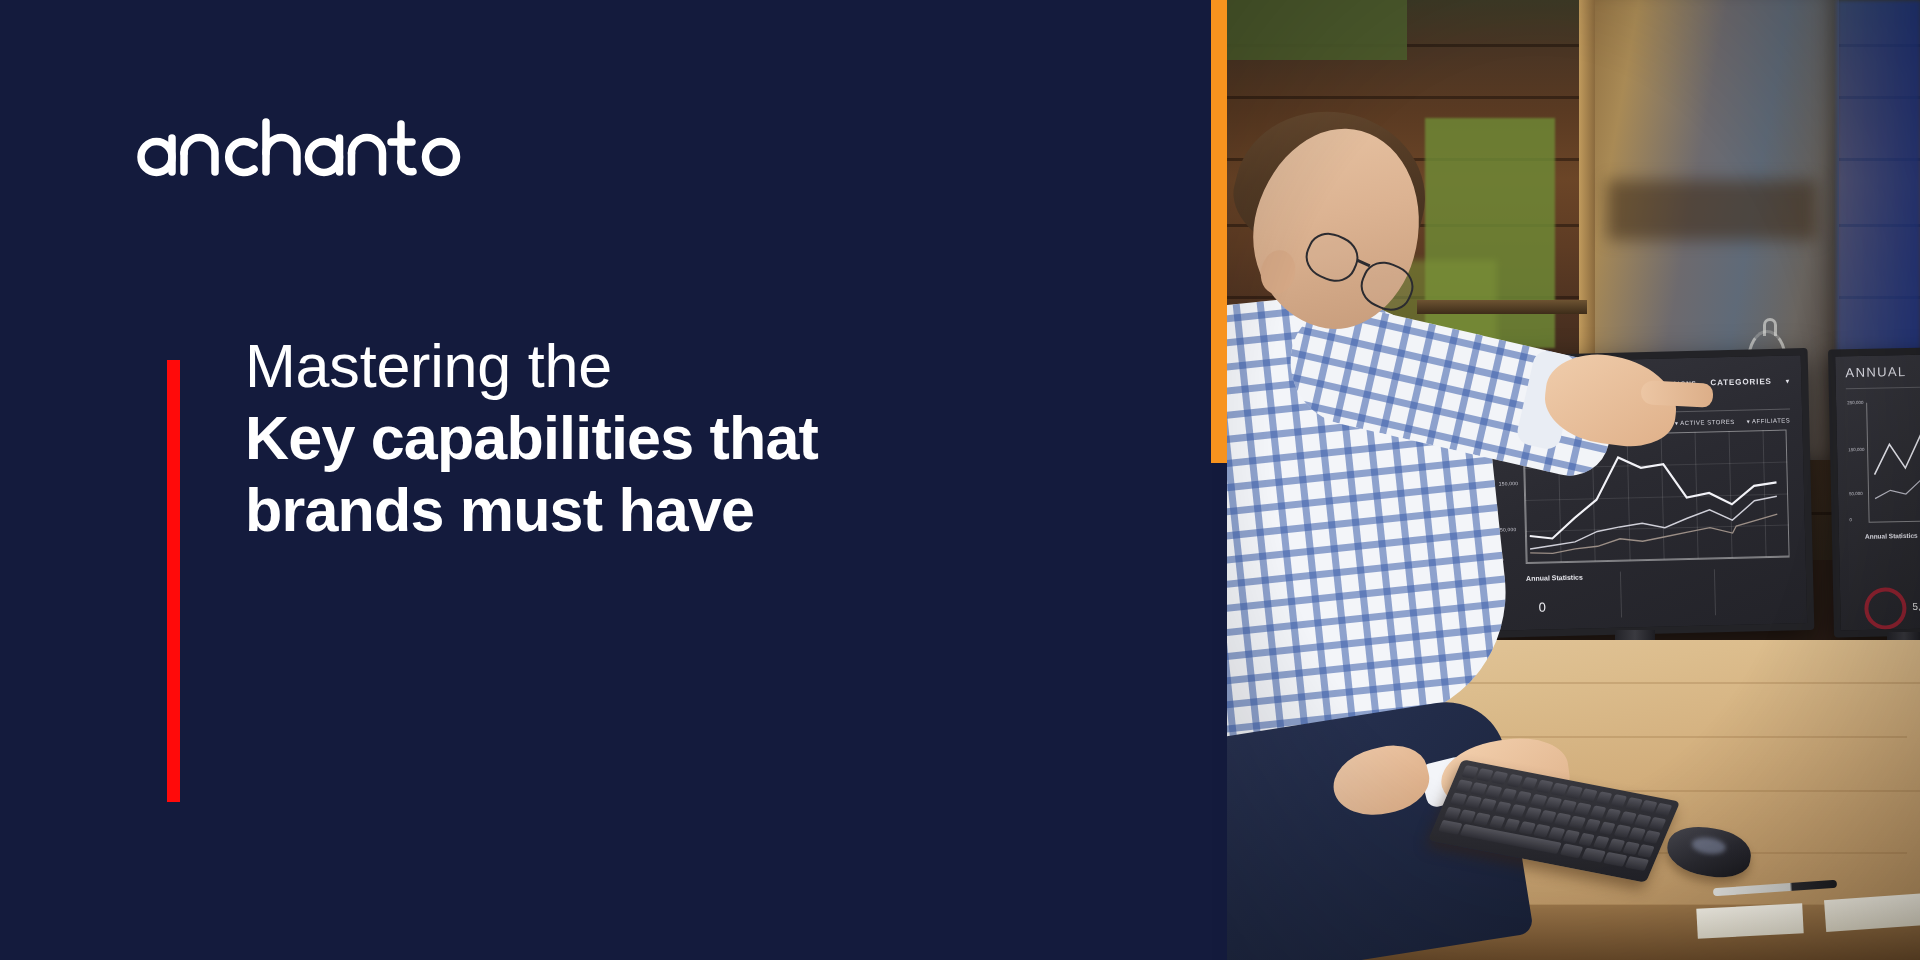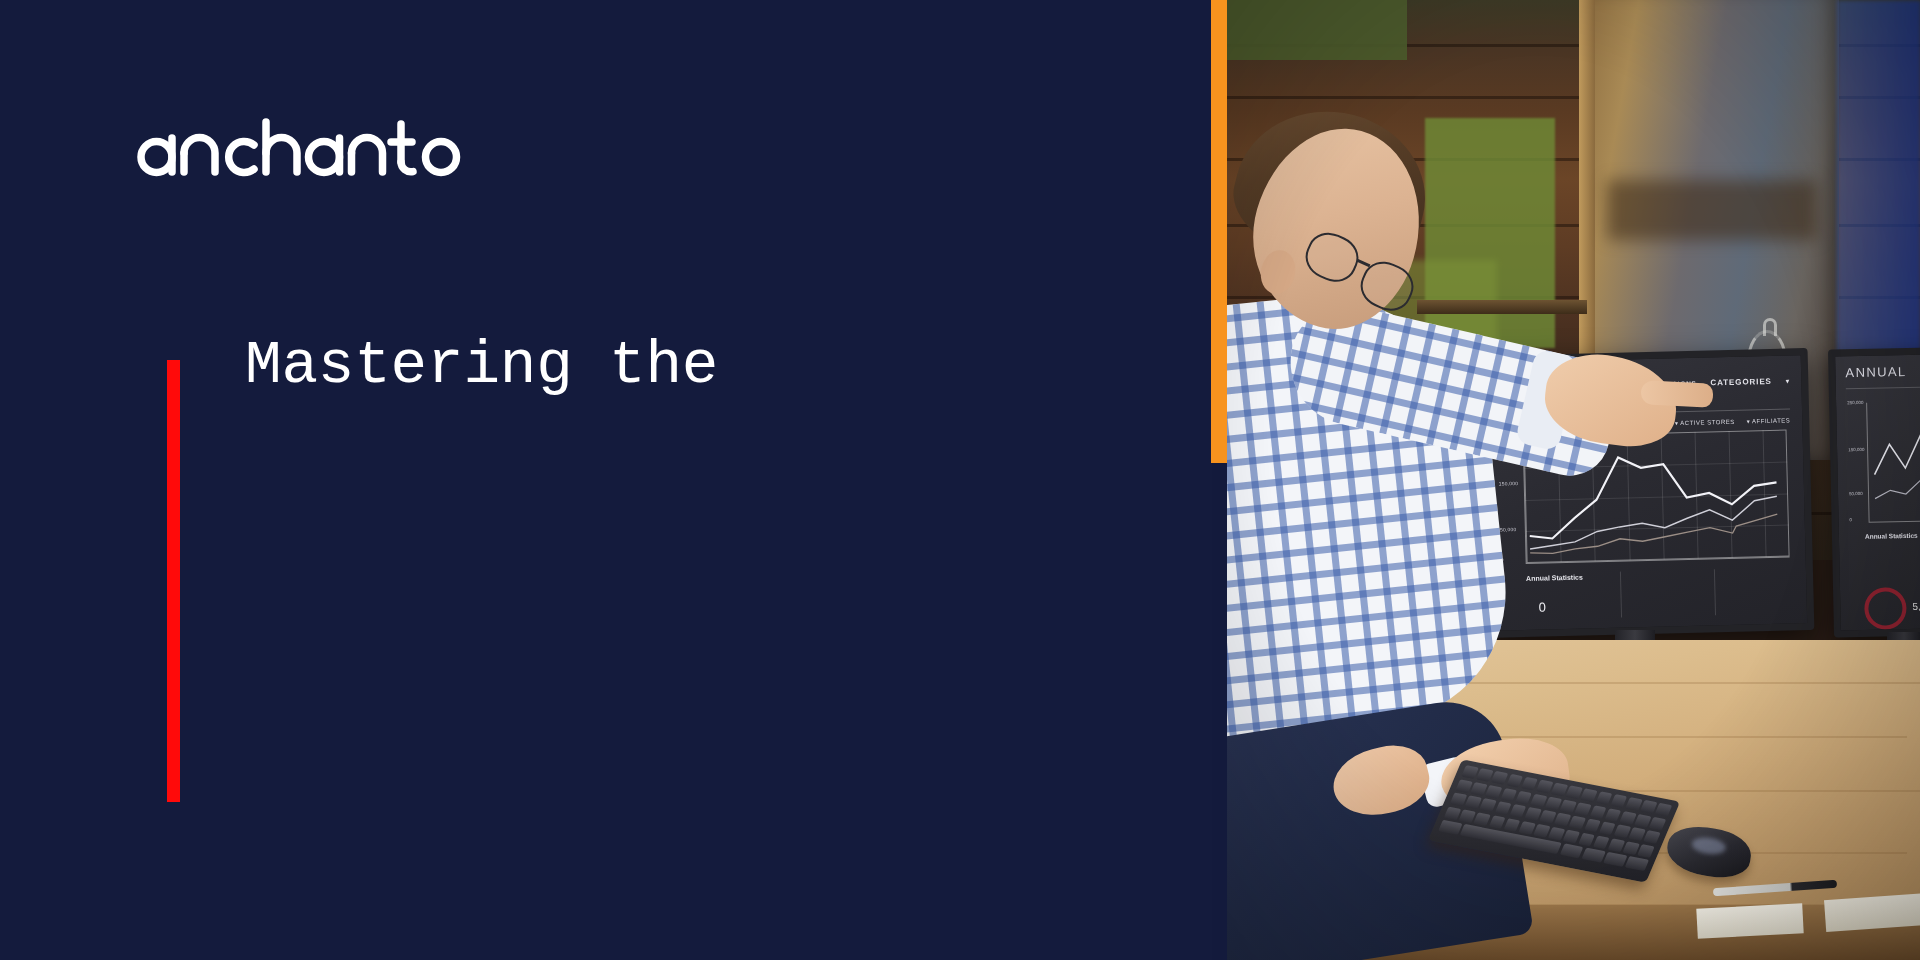--- a/index.html
+++ b/index.html
@@ -37,21 +37,21 @@
   }
 
   
   .headline {
     position:absolute;
     left:245px; top:330px;
     width:760px;
   }
   .headline .line {
     color:#ffffff;
-    font-family:Liberation Mono, monospace;
+    font-family:Liberation Sans, sans-serif;
     font-size:61px;
     line-height:72px;
     letter-spacing:-0.2px;
     white-space:nowrap;
   }
   .headline .light { font-weight:300; }
   .headline .bold  { font-weight:700; letter-spacing:-0.8px; }
 
   
   .orange-stripe {
@@ -504,20 +504,22 @@
 
           <circle cx="305" cy="49" r="15.5"></circle>
         </g>
       </svg>
     </div>
 
     <div class="red-bar"></div>
 
     <div class="headline">
       <div class="line light">Mastering the</div>
+      <div class="line bold">Key capabilities that</div>
+      <div class="line bold">brands must have</div>
     </div>
   </div>
 
   <div class="orange-stripe"></div>
 
   <div class="photo">
 
     <div class="wall">
       <div class="plank" style="top:44px"></div>
       <div class="plank" style="top:96px"></div>

